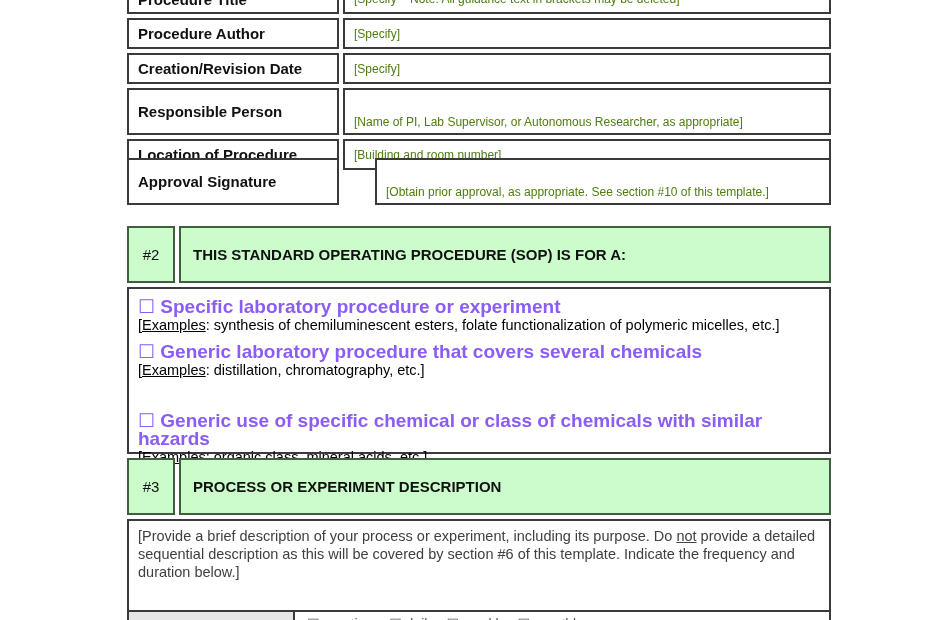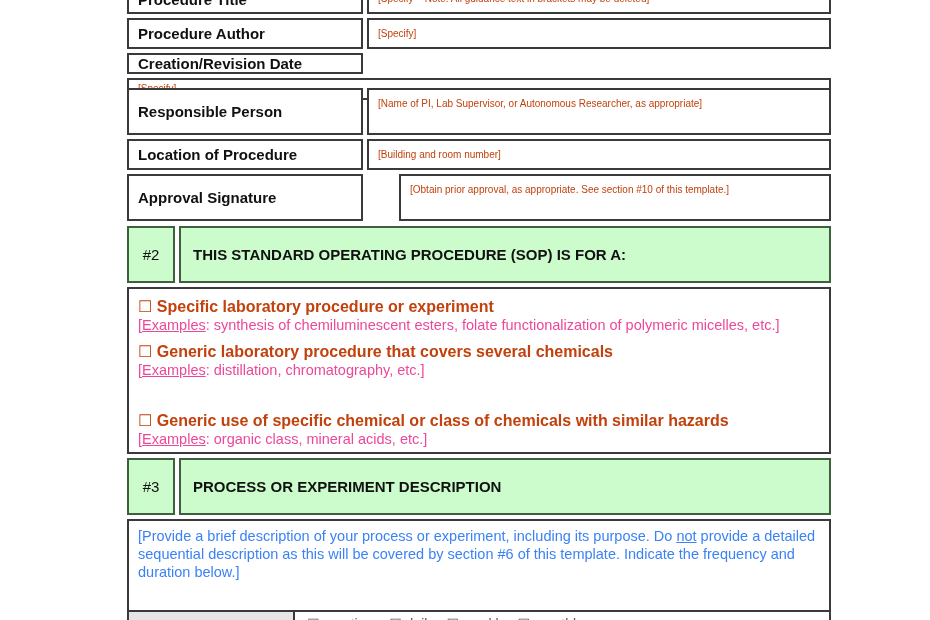--- a/index.html
+++ b/index.html
@@ -6,67 +6,67 @@
     body {
       width: 930px; height: 620px; overflow: hidden; background: #ffffff;
       font-family: "Liberation Sans", sans-serif; position: relative;
     }
     .page { position: absolute; left: 0; top: 0; width: 930px; height: 620px; }
     .row { position: absolute; left: 127px; width: 704px; display: flex; gap: 4px; }
     .cell {
       box-sizing: border-box; border: 2px solid #3a3a3a; background: #fff;
       display: flex; align-items: center; padding: 0 9px;
     }
-    .label-cell { width: 236px; font-weight: bold; font-size: 15px; color: #111; }
-    .value-cell { flex: 1; font-size: 10px; color: #c2410c; line-height: 18px; }
-    .value-cell.top { align-items: flex-start; padding-top: 5px; }
+    .label-cell { width: 212px; font-weight: bold; font-size: 15px; color: #111; }
+    .value-cell { flex: 1; font-size: 12px; color: #4d7c0f; line-height: 18px; }
+    .value-cell.top { align-items: flex-start; padding-top: 23px; }
     .green { background: #ccfccc; border-color: #3f5f3f; }
     .num-cell { width: 48px; justify-content: center; font-size: 15px; color: #111; padding: 0; }
     .head-cell { flex: 1; font-weight: bold; font-size: 15px; color: #111; padding-left: 12px; }
     .box {
       position: absolute; left: 127px; width: 704px; box-sizing: border-box;
       border: 2px solid #3a3a3a; background: #fff;
     }
     .opt { position: absolute; left: 9px; }
-    .opt-title { font-weight: bold; font-size: 16px; color: #c2410c; line-height: 18px; }
-    .opt-ex { font-size: 14.5px; color: #ec4899; line-height: 18px; }
+    .opt-title { font-weight: bold; font-size: 19px; color: #8b5cf6; line-height: 18px; }
+    .opt-ex { font-size: 14.5px; color: #000000; line-height: 18px; }
     .opt-ex u { text-decoration: underline; }
-    .desc { padding: 6px 9px; font-size: 14.5px; color: #3b82f6; line-height: 18px; }
+    .desc { padding: 6px 9px; font-size: 14.5px; color: #404040; line-height: 18px; }
     .desc u { text-decoration: underline; }
     .freq-row { position: absolute; left: 0; right: 0; bottom: -30px; height: 40px; border-top: 2px solid #3a3a3a; display: flex; }
     .freq-label { width: 164px; background: #e6e6e6; border-right: 2px solid #3a3a3a; }
     .freq-opts { padding: 4px 12px; font-size: 14px; color: #555; display: flex; gap: 12px; }
     .cb { font-weight: normal; }
   </style>
 </head>
 <body>
 
 <div class="page">
 
   <div class="row" style="top:-16px;height:30px;">
     <div class="cell label-cell">Procedure Title</div>
     <div class="cell value-cell" style="font-style:normal;">[Specify – Note: All guidance text in brackets may be deleted]</div>
   </div>
   <div class="row" style="top:18px;height:31px;">
     <div class="cell label-cell">Procedure Author</div>
     <div class="cell value-cell">[Specify]</div>
   </div>
-  <div class="row" style="top:53px;height:31px;flex-direction:column;">
+  <div class="row" style="top:53px;height:31px;">
     <div class="cell label-cell">Creation/Revision Date</div>
     <div class="cell value-cell">[Specify]</div>
   </div>
   <div class="row" style="top:88px;height:47px;justify-content:center;">
     <div class="cell label-cell">Responsible Person</div>
     <div class="cell value-cell top">[Name of PI, Lab Supervisor, or Autonomous Researcher, as appropriate]</div>
   </div>
   <div class="row" style="top:139px;height:31px;">
     <div class="cell label-cell">Location of Procedure</div>
     <div class="cell value-cell">[Building and room number]</div>
   </div>
-  <div class="row" style="top:174px;height:47px;gap:36px;">
+  <div class="row" style="top:158px;height:47px;gap:36px;">
     <div class="cell label-cell">Approval Signature</div>
     <div class="cell value-cell top">[Obtain prior approval, as appropriate. See section #10 of this template.]</div>
   </div>
 
   <div class="row" style="top:226px;height:57px;">
     <div class="cell green num-cell">#2</div>
     <div class="cell green head-cell">THIS STANDARD OPERATING PROCEDURE (SOP) IS FOR A:</div>
   </div>
 
   <div class="box" style="top:287px;height:167px;">

